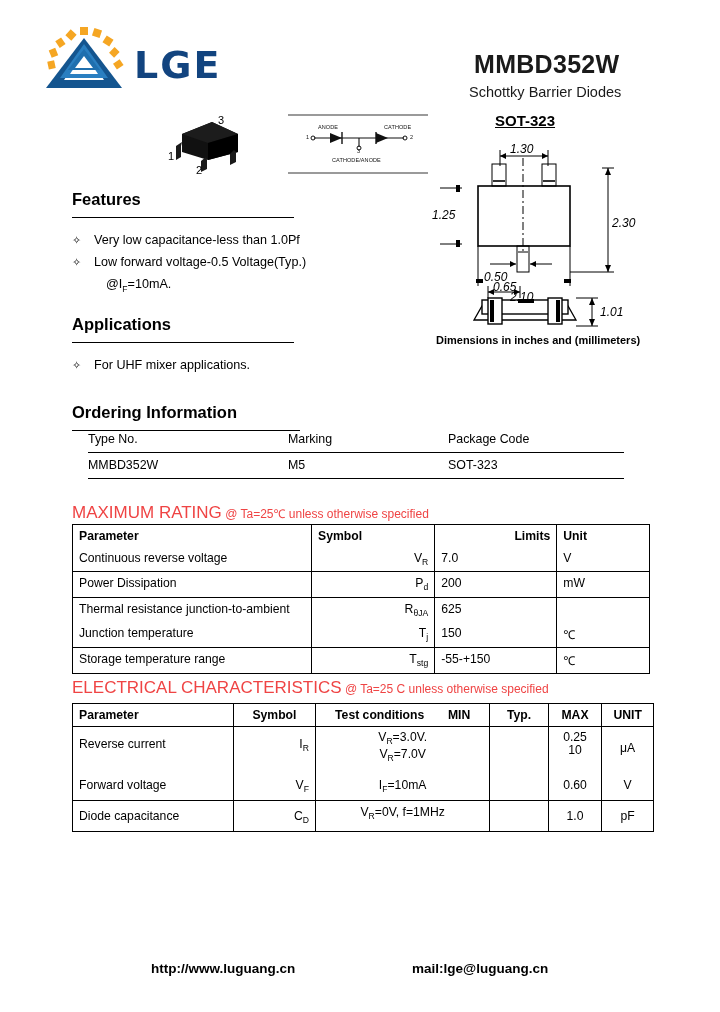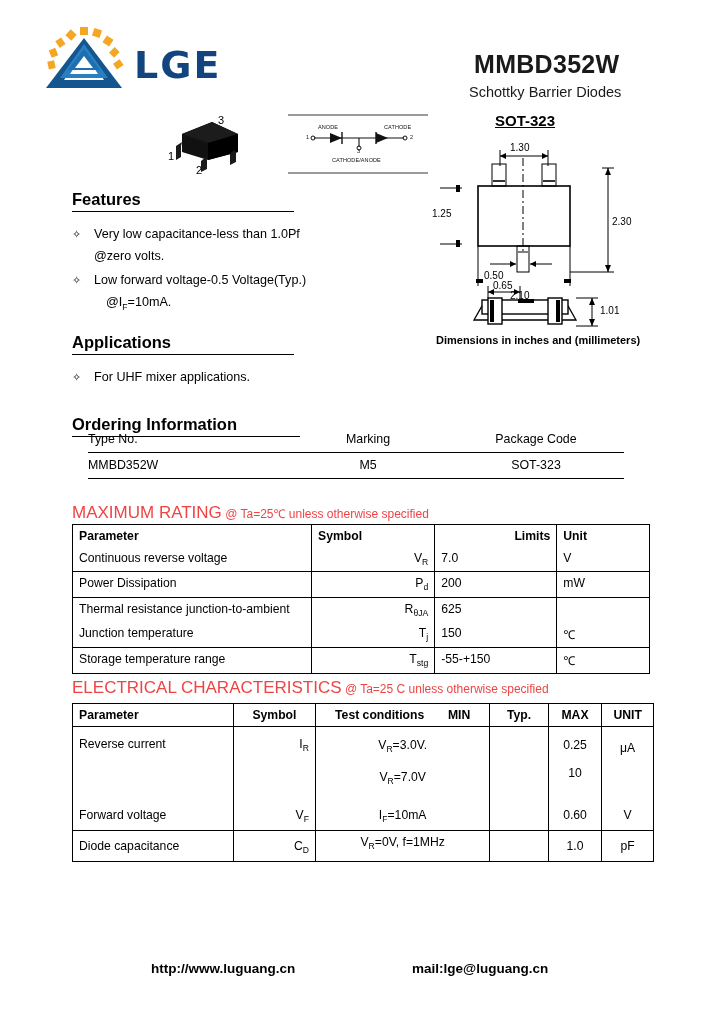--- a/index.html
+++ b/index.html
@@ -107,36 +107,37 @@
   }
   #mech-caption {
     position: absolute;
     left: 6px; top: 222px;
     font-size: 11px;
     font-weight: bold;
     color: #000;
   }
   .dim-txt {
     position: absolute;
-    font-size: 10px;
+    font-size: 12px;
     color: #000;
     white-space: nowrap;
+    font-style: italic;
   }
 
   
   #left-col {
     position: absolute;
     left: 72px; top: 190px;
     width: 330px;
   }
   .sec-head {
     font-size: 16.5px;
     font-weight: bold;
     color: #000;
-    padding-bottom: 2px;
+    padding-bottom: 8px;
     border-bottom: 1.6px solid #000;
     width: 222px;
     margin: 0 0 12px 0;
     font-family: "Liberation Sans", sans-serif;
   }
   .bullet-row {
     display: flex;
     align-items: flex-start;
     margin-bottom: 2px;
   }
@@ -168,21 +169,20 @@
     left: 88px; top: 427px;
     width: 536px;
   }
   #ordering table {
     border-collapse: collapse;
     width: 536px;
   }
   #ordering td {
     font-size: 12.4px;
     padding: 5px 0 6px 0;
-    text-align: center;
     color: #000;
   }
   #ordering tr.hdr td { border-bottom: 1.4px solid #000; }
   #ordering tr.body td { border-bottom: 1.2px solid #000; }
   #ordering td.c1 { width: 200px; text-align: left; }
   #ordering td.c2 { width: 160px; }
   #ordering td.c3 { width: 176px; }
 
   
   .tbl-caption {
@@ -203,21 +203,21 @@
     border: 1.1px solid #000;
     font-size: 12.2px;
     padding: 4px 6px;
     vertical-align: top;
   }
   .dtable td.nb-bottom { border-bottom: none; }
   .dtable td.nb-top { border-top: none; }
   .dtable .hd { font-weight: bold; }
   .cell-sym { text-align: right; }
   .cell-ctr { text-align: center; }
-  .two-line { line-height: 28px; }
+  .two-line { line-height: 13px; }
 
   
   #footer-url {
     position: absolute;
     left: 151px; top: 961px;
     font-size: 13.5px;
     font-weight: bold;
     color: #000;
   }
   #footer-mail {
@@ -392,21 +392,20 @@
 </div>
 
 <div id="left-col">
 
   <div class="sec-head">Features</div>
 
   <div class="bullet-row">
     <span class="diamond">✧</span>
     <span class="bullet-text">Very low capacitance-less than 1.0Pf</span>
   </div>
-  <div class="bullet-cont">@zero volts.</div>
 
   <div class="bullet-row">
     <span class="diamond">✧</span>
     <span class="bullet-text">Low forward voltage-0.5 Voltage(Typ.)</span>
   </div>
   <div class="bullet-cont indent2"><span>@I</span><sub>F</sub><span>=10mA.</span></div>
 
   <div class="sec-head" style="margin-top:16px;">Applications</div>
 
   <div class="bullet-row">

